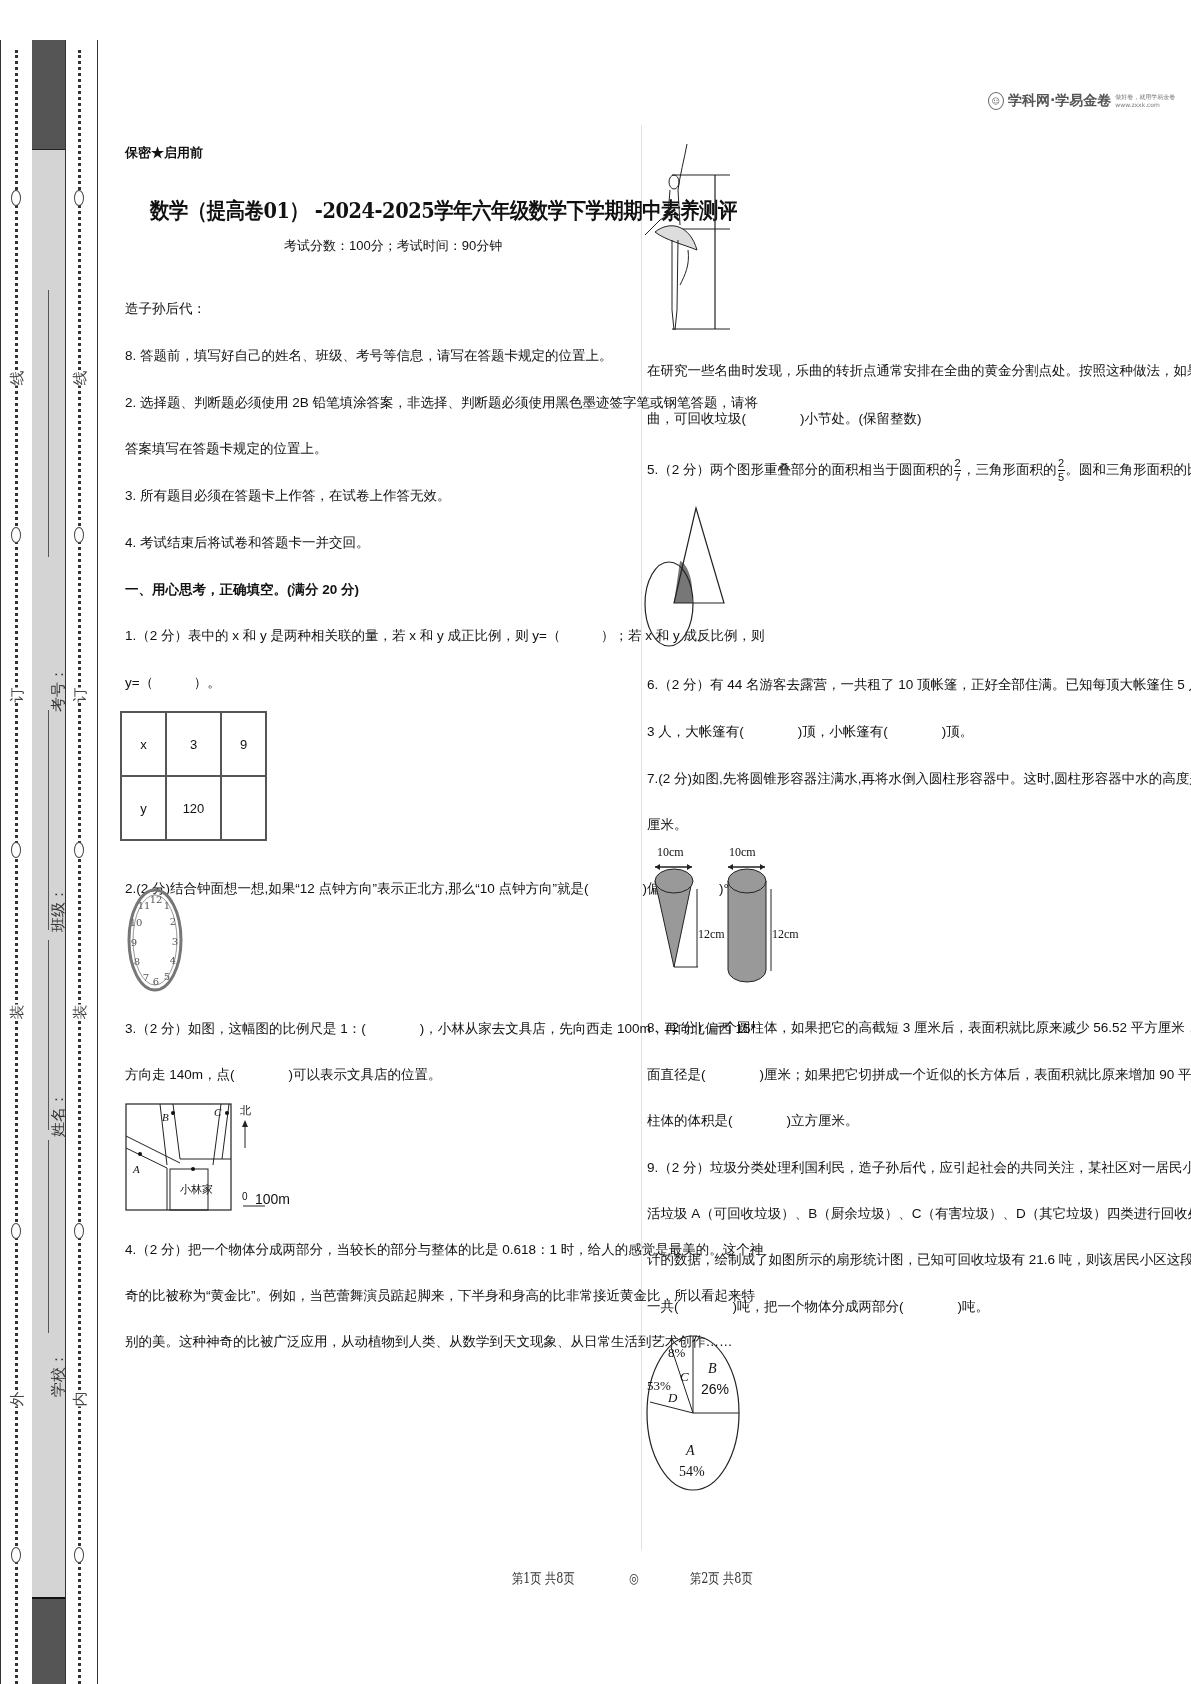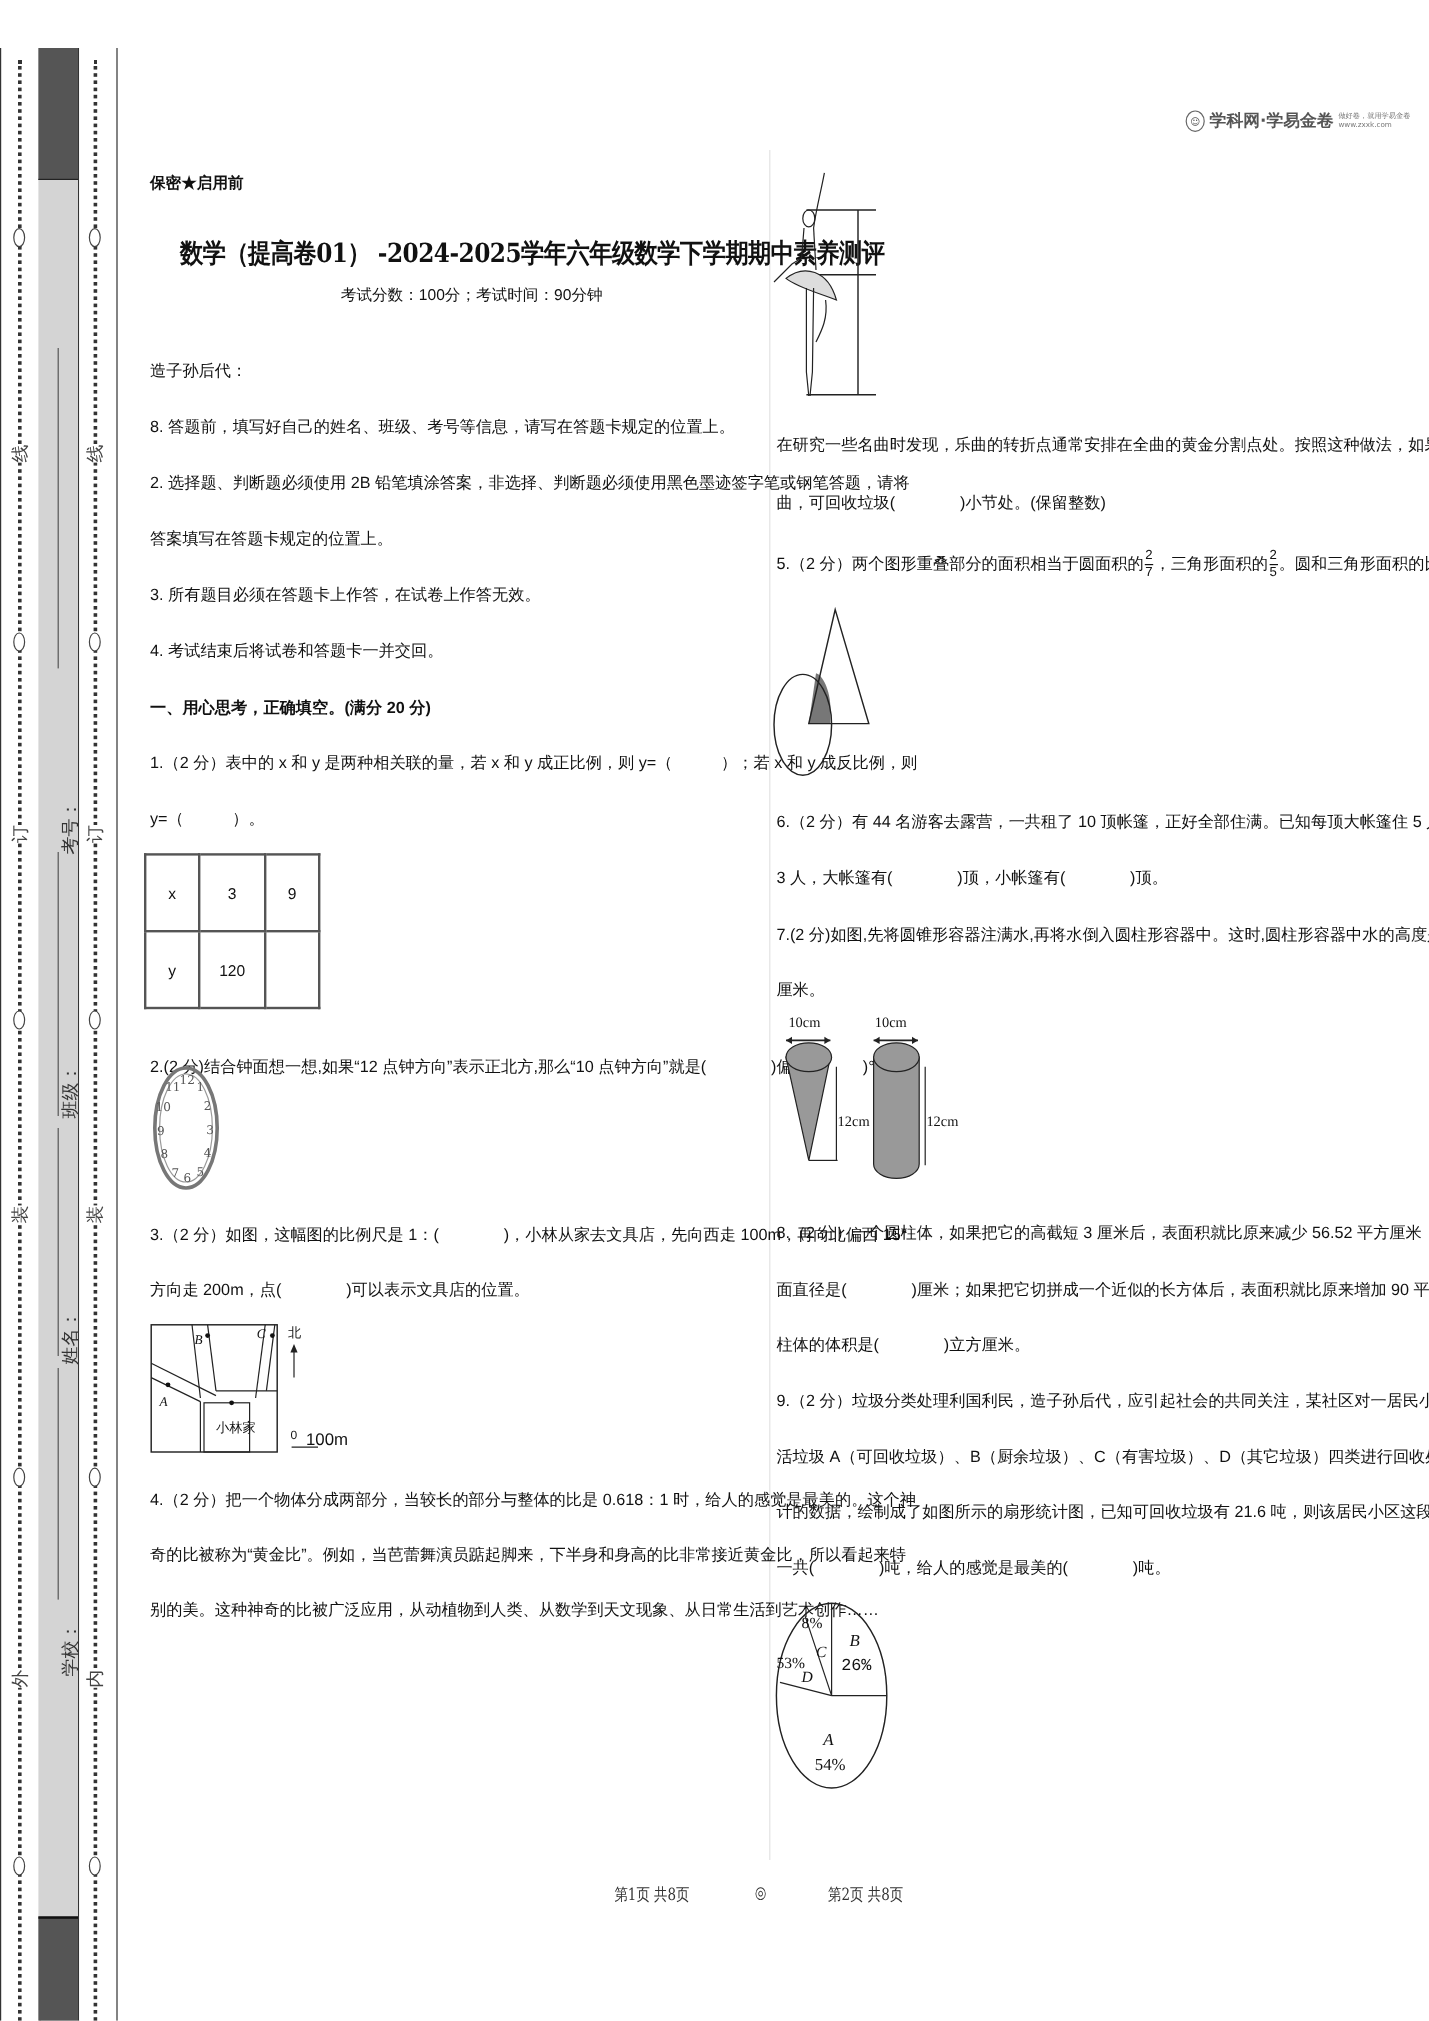--- a/index.html
+++ b/index.html
@@ -139,21 +139,21 @@
     <text x="31" y="100">6</text>
       <text x="21" y="96">7</text>
       <text x="12" y="80">8</text>
     <text x="9" y="61">9</text>
       <text x="11" y="41">10</text>
       <text x="19" y="24">11</text>
   </g>
 </svg>
 
 <div class="text" style="left:125px;top:1020px">3.（2 分）如图，这幅图的比例尺是 1：(　　　　)，小林从家去文具店，先向西走 100m，再向北偏西 15°</div>
-<div class="text" style="left:125px;top:1066px">方向走 200m，点(　　　　)可以表示文具店的位置。</div>
+<div class="text" style="left:125px;top:1066px">方向走 140m，点(　　　　)可以表示文具店的位置。</div>
 
 <div class="fig" style="left:125px;top:1103px;width:200px;height:110px">
   <svg width="200" height="110" viewBox="0 0 200 110" style="position:absolute;left:0;top:0">
     <rect x="1" y="1" width="105" height="106" fill="none" stroke="#222" stroke-width="1.2"></rect>
     <line x1="35" y1="1" x2="42" y2="62" stroke="#222"></line>
     <line x1="48" y1="1" x2="55" y2="56" stroke="#222"></line>
     <line x1="96" y1="1" x2="88" y2="62" stroke="#222"></line>
     <line x1="104" y1="1" x2="97" y2="56" stroke="#222"></line>
     <line x1="55" y1="56" x2="106" y2="56" stroke="#222"></line>
     <line x1="1" y1="33" x2="55" y2="60" stroke="#222"></line>
@@ -237,35 +237,35 @@
   <div class="text" style="left:132px;top:82px;font-family:'Liberation Serif',serif;font-size:12px">12cm</div>
 </div>
 
 <div class="text" style="left:647px;top:1019px">8.（2 分）一个圆柱体，如果把它的高截短 3 厘米后，表面积就比原来减少 56.52 平方厘米，这个圆柱体的底</div>
 <div class="text" style="left:647px;top:1066px">面直径是(　　　　)厘米；如果把它切拼成一个近似的长方体后，表面积就比原来增加 90 平方厘米，原来圆</div>
 <div class="text" style="left:647px;top:1112px">柱体的体积是(　　　　)立方厘米。</div>
 
 <div class="text" style="left:647px;top:1159px">9.（2 分）垃圾分类处理利国利民，造子孙后代，应引起社会的共同关注，某社区对一居民小区一段时间内生</div>
 <div class="text" style="left:647px;top:1205px">活垃圾 A（可回收垃圾）、B（厨余垃圾）、C（有害垃圾）、D（其它垃圾）四类进行回收处理，根据调查结果统</div>
 <div class="text" style="left:647px;top:1251px">计的数据，绘制成了如图所示的扇形统计图，已知可回收垃圾有 21.6 吨，则该居民小区这段时间内生活垃圾</div>
-<div class="text" style="left:647px;top:1298px">一共(　　　　)吨，给人的感觉是最美的(　　　　)吨。</div>
+<div class="text" style="left:647px;top:1298px">一共(　　　　)吨，把一个物体分成两部分(　　　　)吨。</div>
 
 <div class="fig" style="left:643px;top:1333px;width:100px;height:160px">
   <svg width="100" height="160" viewBox="0 0 100 160" style="position:absolute;left:0;top:0">
     <ellipse cx="50" cy="80" rx="46" ry="77" fill="none" stroke="#222" stroke-width="1.2"></ellipse>
     <line x1="50" y1="80" x2="50" y2="3" stroke="#222"></line>
     <line x1="50" y1="80" x2="96" y2="80" stroke="#222"></line>
     <line x1="50" y1="80" x2="28" y2="14" stroke="#222"></line>
     <line x1="50" y1="80" x2="7" y2="69" stroke="#222"></line>
   </svg>
   <div class="text" style="left:25px;top:12px;font-family:'Liberation Serif',serif;font-size:13px">8%</div>
   <div class="text" style="left:37px;top:36px;font-family:'Liberation Serif',serif;font-size:13px;font-style:italic">C</div>
   <div class="text" style="left:4px;top:45px;font-family:'Liberation Serif',serif;font-size:13px">53%</div>
   <div class="text" style="left:25px;top:57px;font-family:'Liberation Serif',serif;font-size:13px;font-style:italic">D</div>
   <div class="text" style="left:65px;top:28px;font-family:'Liberation Serif',serif;font-size:14px;font-style:italic">B</div>
-  <div class="text" style="left:58px;top:48px;font-family:Liberation Mono, monospace;font-size:14px">26%</div>
+  <div class="text" style="left:58px;top:48px;font-family:Liberation Sans, sans-serif;font-size:14px">26%</div>
   <div class="text" style="left:43px;top:110px;font-family:'Liberation Serif',serif;font-size:14px;font-style:italic">A</div>
   <div class="text" style="left:36px;top:131px;font-family:'Liberation Serif',serif;font-size:14px">54%</div>
 </div>
 
 <div class="footer" style="left:512px">第1页 共8页</div>
 <div class="footer" style="left:629px">◎</div>
 <div class="footer" style="left:690px">第2页 共8页</div>
 
 </body></html>

